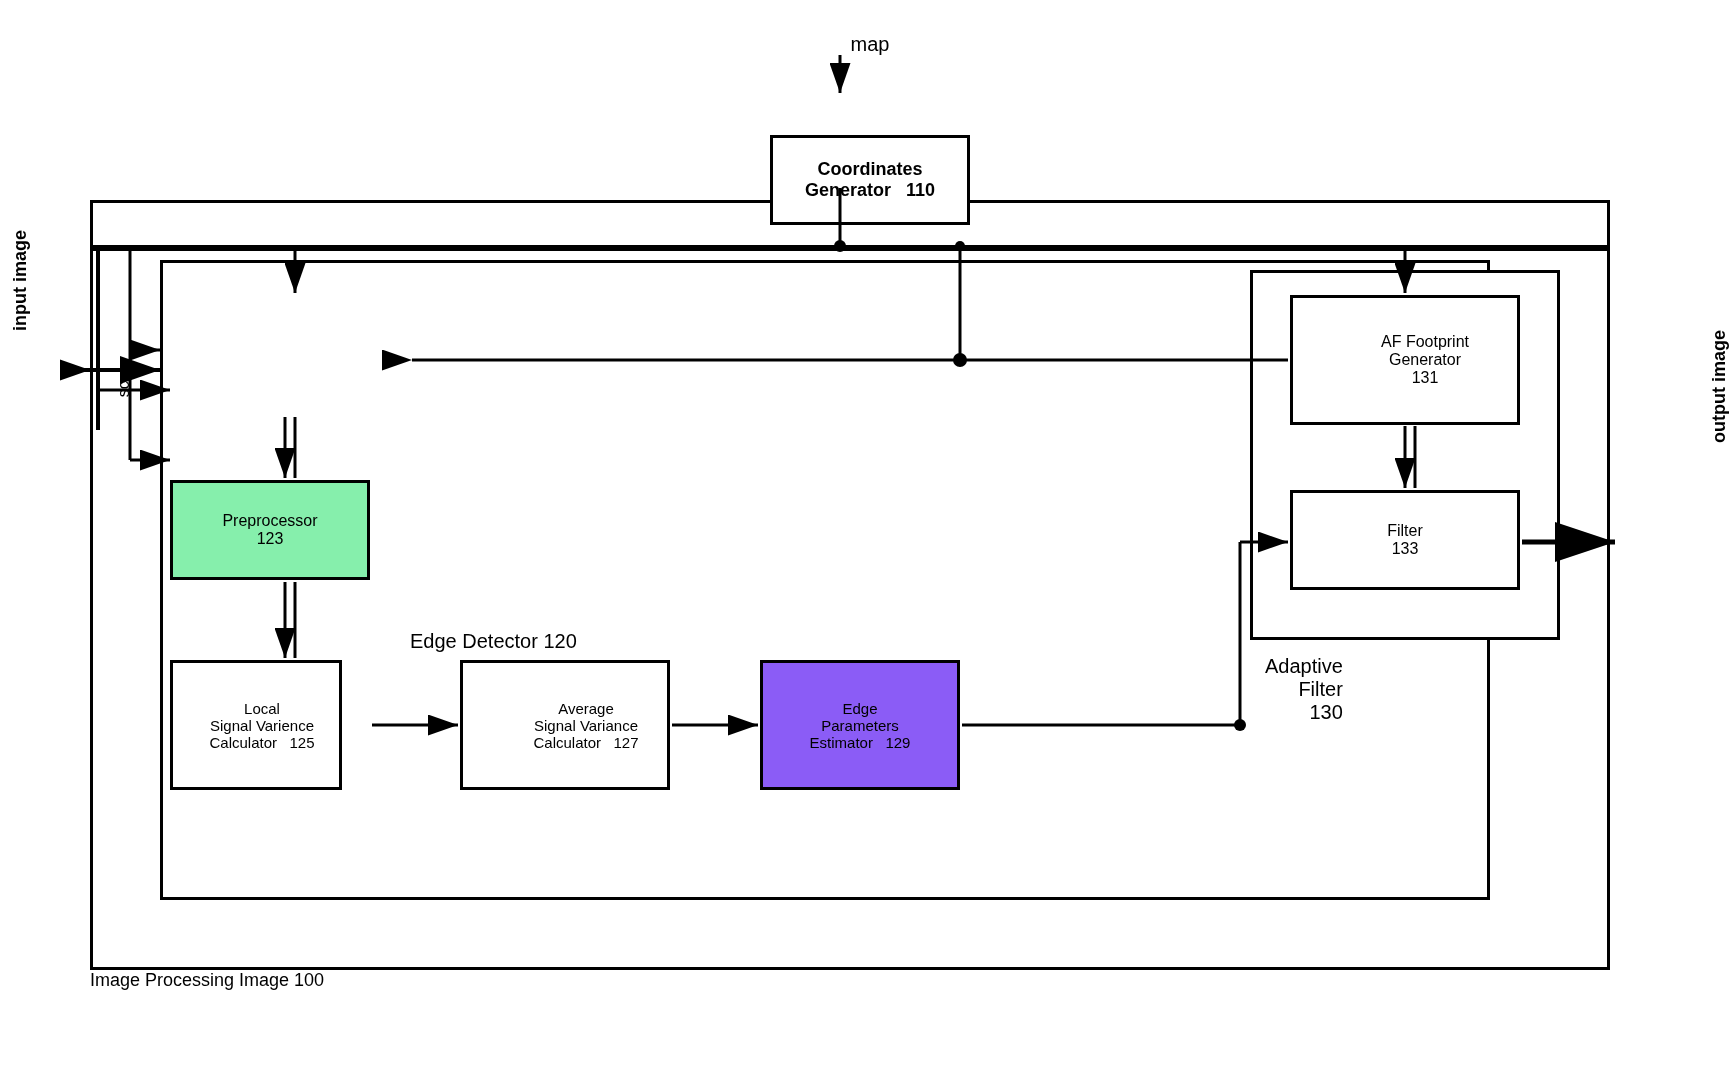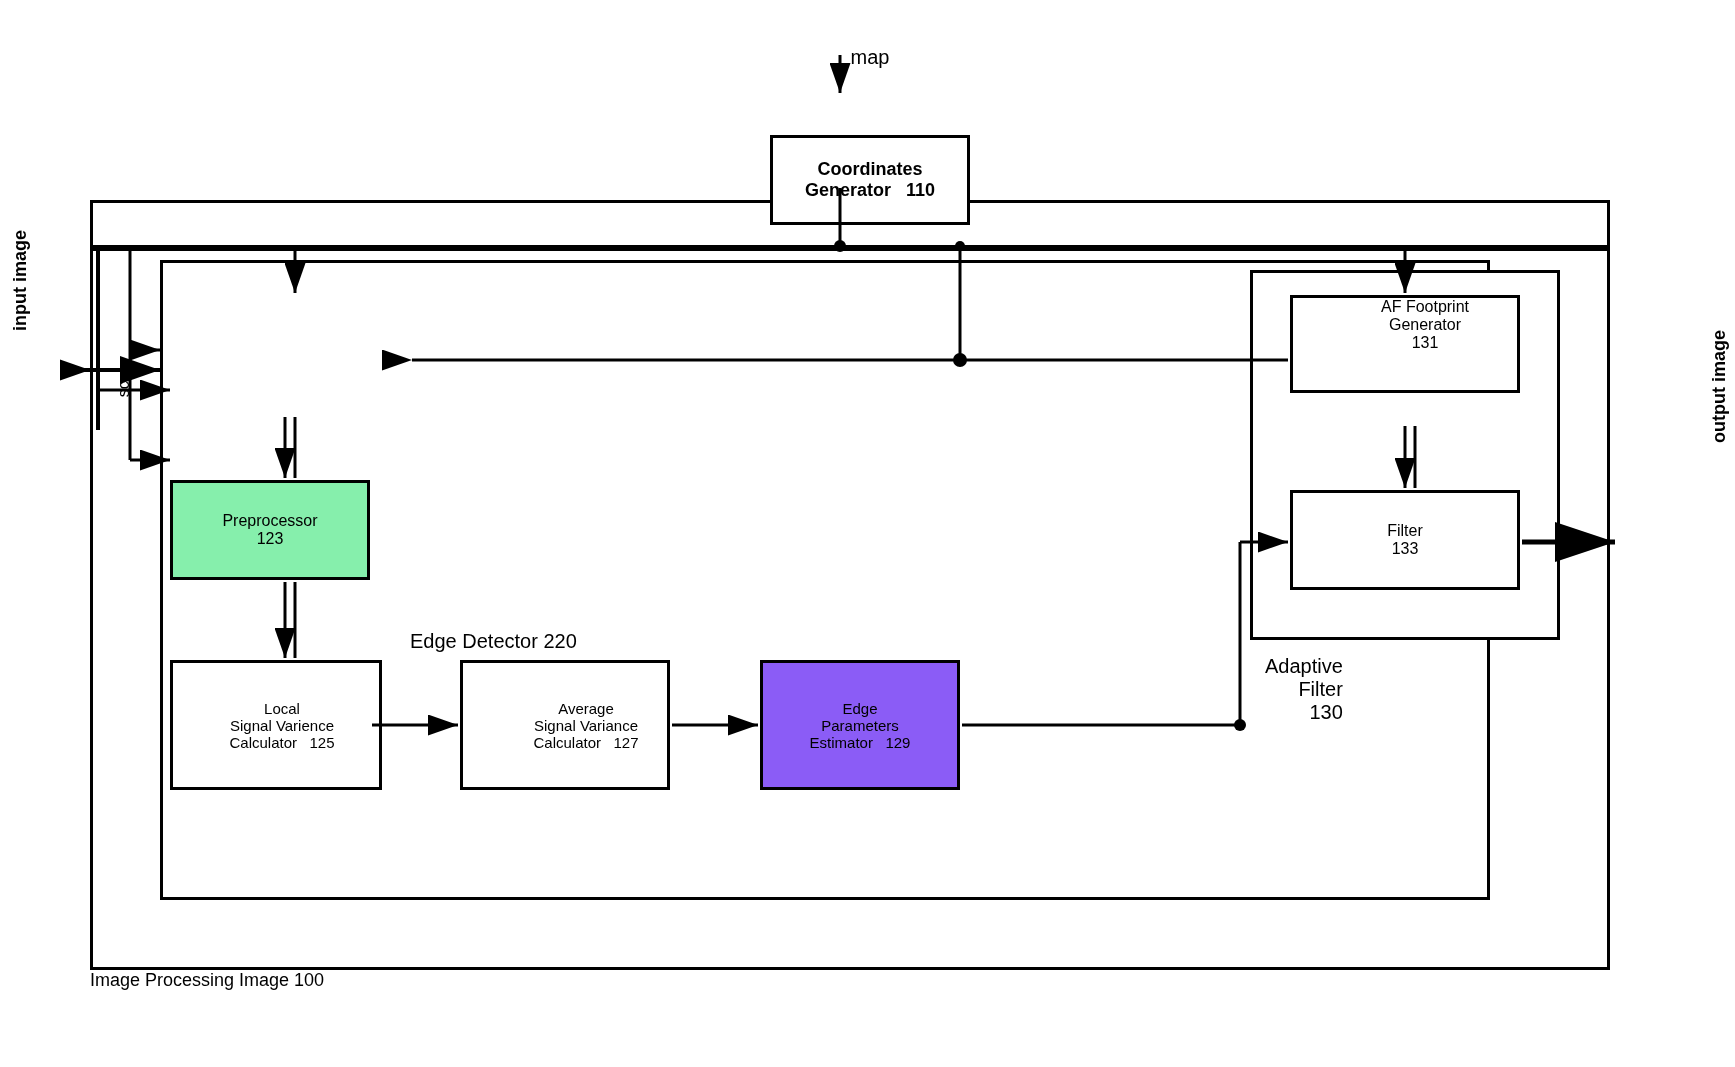--- a/index.html
+++ b/index.html
@@ -48,21 +48,21 @@
       left: 55px;
       top: 330px;
       writing-mode: vertical-rl;
       transform: rotate(180deg);
       font-size: 16px;
     }
 
     
     .map-label {
       position: absolute;
-      top: 16px;
+      top: 3px;
       left: 50%;
       transform: translateX(-50%);
       font-size: 20px;
     }
 
     
     .coord-gen-box {
       position: absolute;
       top: 65px;
       left: 50%;
@@ -160,21 +160,21 @@
       text-align: center;
       font-size: 16px;
       z-index: 10;
     }
 
     
     .local-sig-box {
       position: absolute;
       top: 630px;
       left: 110px;
-      width: 212px;
+      width: 172px;
       height: 130px;
       border: 3px solid #000;
       background: #fff;
       display: flex;
       align-items: center;
       justify-content: center;
       text-align: center;
       font-size: 15px;
       z-index: 10;
       padding-left: 12px;
@@ -214,24 +214,25 @@
       font-size: 15px;
       z-index: 10;
     }
 
     
     .af-fp-box {
       position: absolute;
       top: 265px;
       left: 1230px;
       width: 230px;
-      height: 98px;
-      border: 3px solid #000;
-      background: #fff;
-      display: flex;
+      height: 130px;
+      border: 3px solid #000;
+      background: #fff;
+      display: flex;
+      align-items: center;
       justify-content: center;
       text-align: center;
       font-size: 16px;
       z-index: 10;
       padding-left: 40px;
     }
 
     
     .filter-box {
       position: absolute;
@@ -293,21 +294,21 @@
   <div class="map-label">map</div>
 
   <div class="coord-gen-box">
     <span>Coordinates<br>Generator &nbsp; 110</span>
   </div>
 
   <div class="outer-box"></div>
   <div class="outer-box-label">Image Processing Image 100</div>
 
   <div class="edge-detector-box"></div>
-  <div class="edge-detector-label">Edge Detector 220</div>
+  <div class="edge-detector-label">Edge Detector 120</div>
 
   <div class="top-bus"></div>
 
 
   <div class="preprocessor-box">
     <span>Preprocessor<br>123</span>
   </div>
 
   <div class="local-sig-box">
     <span>Local<br>Signal Varience<br>Calculator &nbsp; 125</span>

